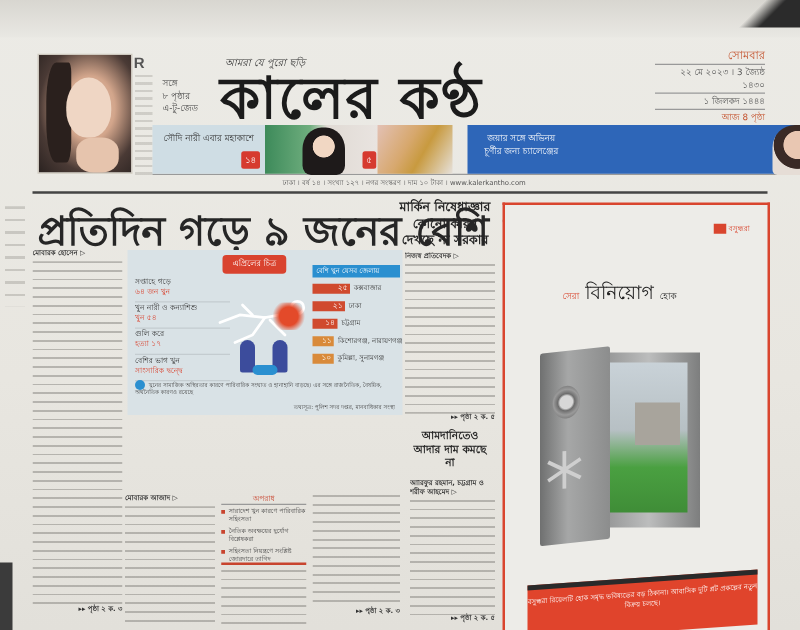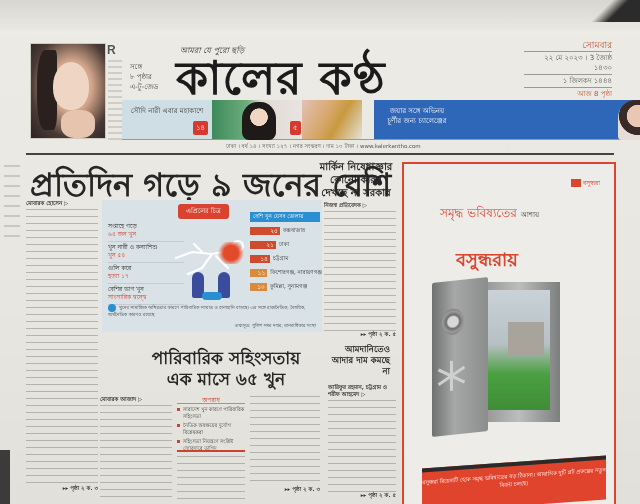--- a/index.html
+++ b/index.html
@@ -150,21 +150,21 @@
   .sidebar-box .title { text-align: center; color: #c8442e; font-size: 6px; border-bottom: 1px solid #999; margin-bottom: 2px; }
   .sidebar-box .li { color: #444; padding-left: 6px; position: relative; margin-bottom: 2px; }
   .sidebar-box .li::before { content: ""; position: absolute; left: 0; top: 2px; width: 3px; height: 3px; background: #c8442e; }
 
   
   .mid-head {
     position: absolute; left: 316px; top: 160px; width: 80px; text-align: center;
     font-size: 10px; font-weight: bold; line-height: 13px; color: #262626;
   }
   .mid-head2 {
-    position: absolute; left: 330px; top: 344px; width: 60px; text-align: right;
+    position: absolute; left: 330px; top: 344px; width: 60px; text-align: center;
     font-size: 8.5px; font-weight: bold; line-height: 11px; color: #262626;
   }
 
   
   .ad {
     position: absolute; left: 402px; top: 162px; width: 214px; height: 342px;
     border: 2px solid #d9452e; border-bottom: none; background: #edece8;
   }
   .ad-logo { position: absolute; right: 14px; top: 14px; font-size: 6px; color: #d9452e; text-align: right; }
   .ad-logo .mark { display: inline-block; width: 10px; height: 8px; background: #d9452e; margin-right: 2px; vertical-align: middle; }
@@ -331,24 +331,20 @@
           <div class="bar-val" style="width: 17px; background: rgb(217, 138, 58);">১০</div>
           <span class="bar-lbl">কুমিল্লা, সুনামগঞ্জ</span>
         </div>
       </div>
     <div class="info-note">
       <span class="bubble"></span><span>খুনের সামাজিক অস্থিরতার কারণে পারিবারিক সংঘাত ও হানাহানি বাড়ছে। এর সঙ্গে রাজনৈতিক, বৈষয়িক, অর্থনৈতিক কারণও রয়েছে</span>
     </div>
     <div class="info-credit">তথ্যসূত্র: পুলিশ সদর দপ্তর, মানবাধিকার সংস্থা</div>
   </div>
 
-  <div class="second-head">
-    <div>পারিবারিক সহিংসতায়</div>
-    <div>এক মাসে ৬৫ খুন</div>
-  </div>
   <div class="col" style="left:100px; top:396px; width:72px; height:104px;">
     <div class="byline">মোবারক আজাদ ▷</div>
     <div class="fake-lines" style="height:96px;"></div>
   </div>
   <div class="sidebar-box">
     <div class="title">অপরাধ</div>
     <div class="li">সারাদেশ খুন কারণে পারিবারিক সহিংসতা</div>
     <div class="li">নৈতিক অবক্ষয়ের দুর্যোগ বিশ্লেষকরা</div>
     <div class="li">সহিংসতা নিয়ন্ত্রণে সংশ্লিষ্ট জোরদারে তাগিদ</div>
   </div>
@@ -366,22 +362,21 @@
   </div>
   <div class="mid-head2">আমদানিতেও আদার দাম কমছে না</div>
   <div class="col" style="left:328px; top:384px; width:68px; height:116px;">
     <div class="byline">আরিফুর রহমান, চট্টগ্রাম ও শরীফ আহমেদ ▷</div>
     <div class="fake-lines" style="height:92px;"></div>
     <div class="continue" style="text-align:right;">▸▸ পৃষ্ঠা ২ ক. ৫</div>
   </div>
 
   <div class="ad">
     <div class="ad-logo"><span class="mark"></span><span>বসুন্ধরা</span></div>
-    <div class="ad-l1"><span>সমৃদ্ধ ভবিষ্যতের</span> <small>আশায়</small></div>
-    <div class="ad-l3">বসুন্ধরায়</div>
+    <div class="ad-l2"><small>সেরা</small> <span>বিনিয়োগ</span> <small style="color:#333">হোক</small></div>
     <div class="safe">
       <div class="safe-back"></div>
       <div class="safe-scene">
           <div class="safe-bldg"></div>
         </div>
       <div class="safe-door">
         <div class="dial"></div>
         <div class="wheel">
           <i style="transform:rotate(0deg)"></i>
             <i style="transform:rotate(60deg)"></i>

